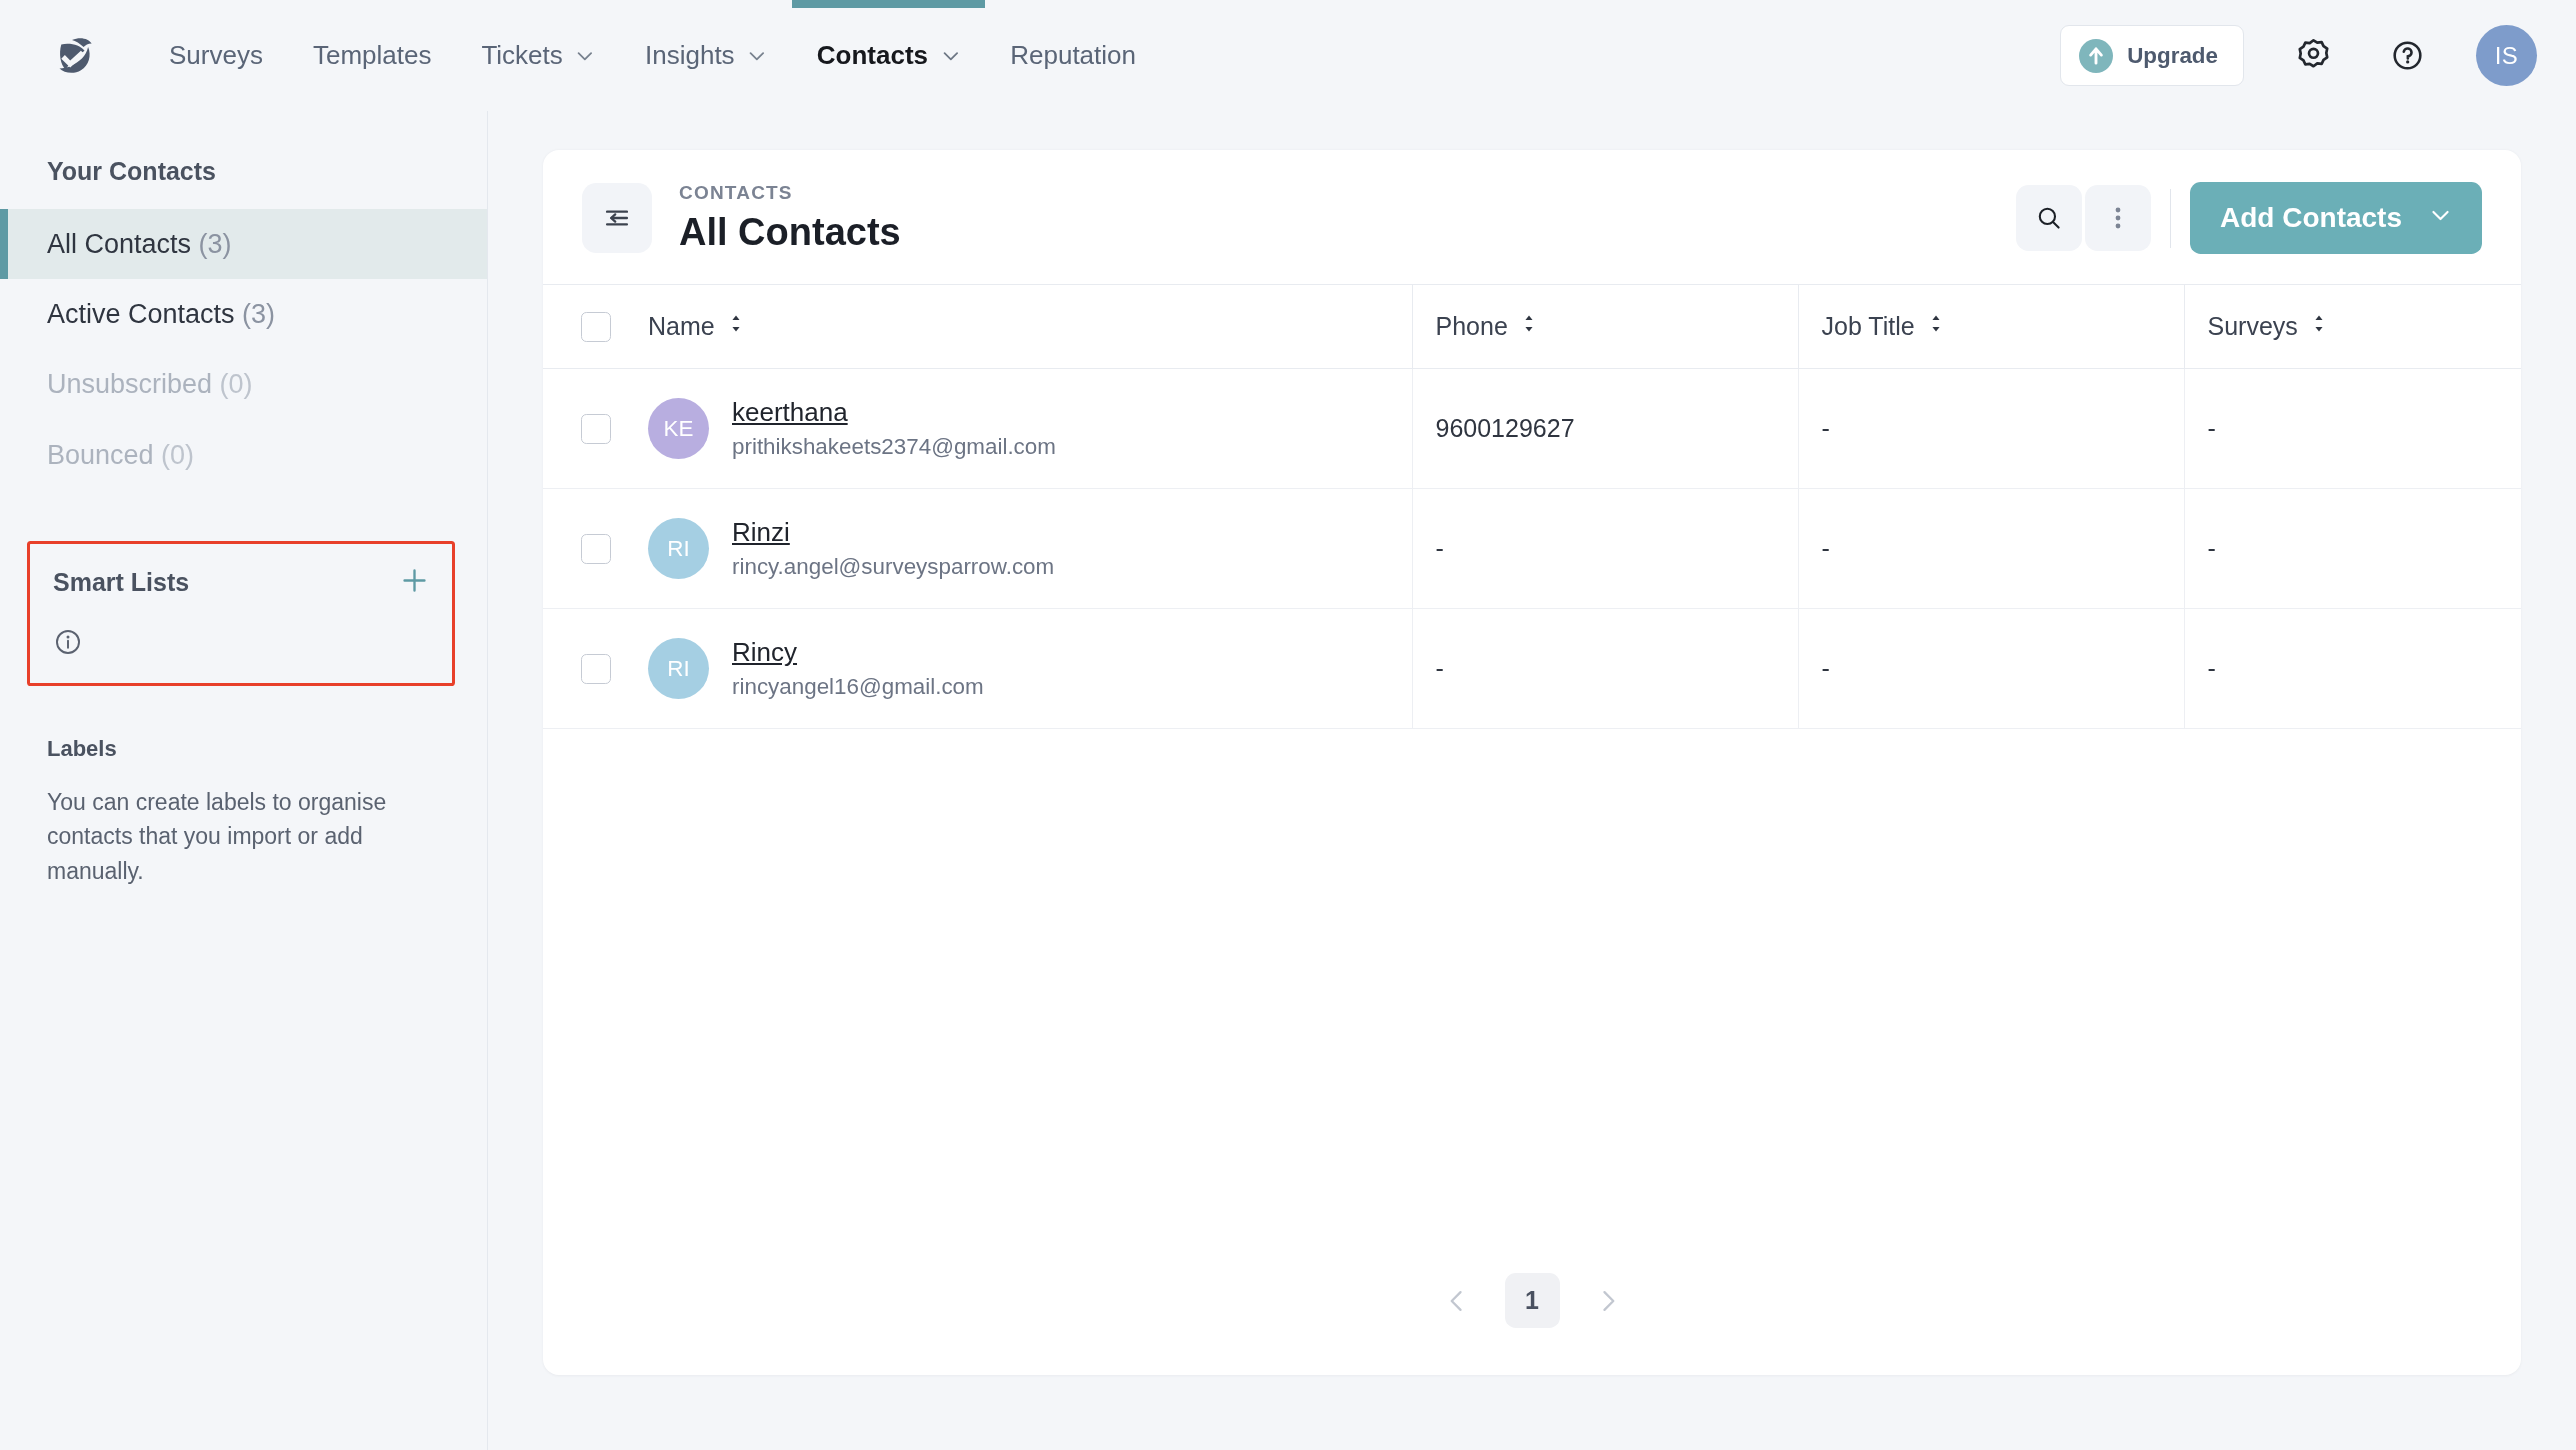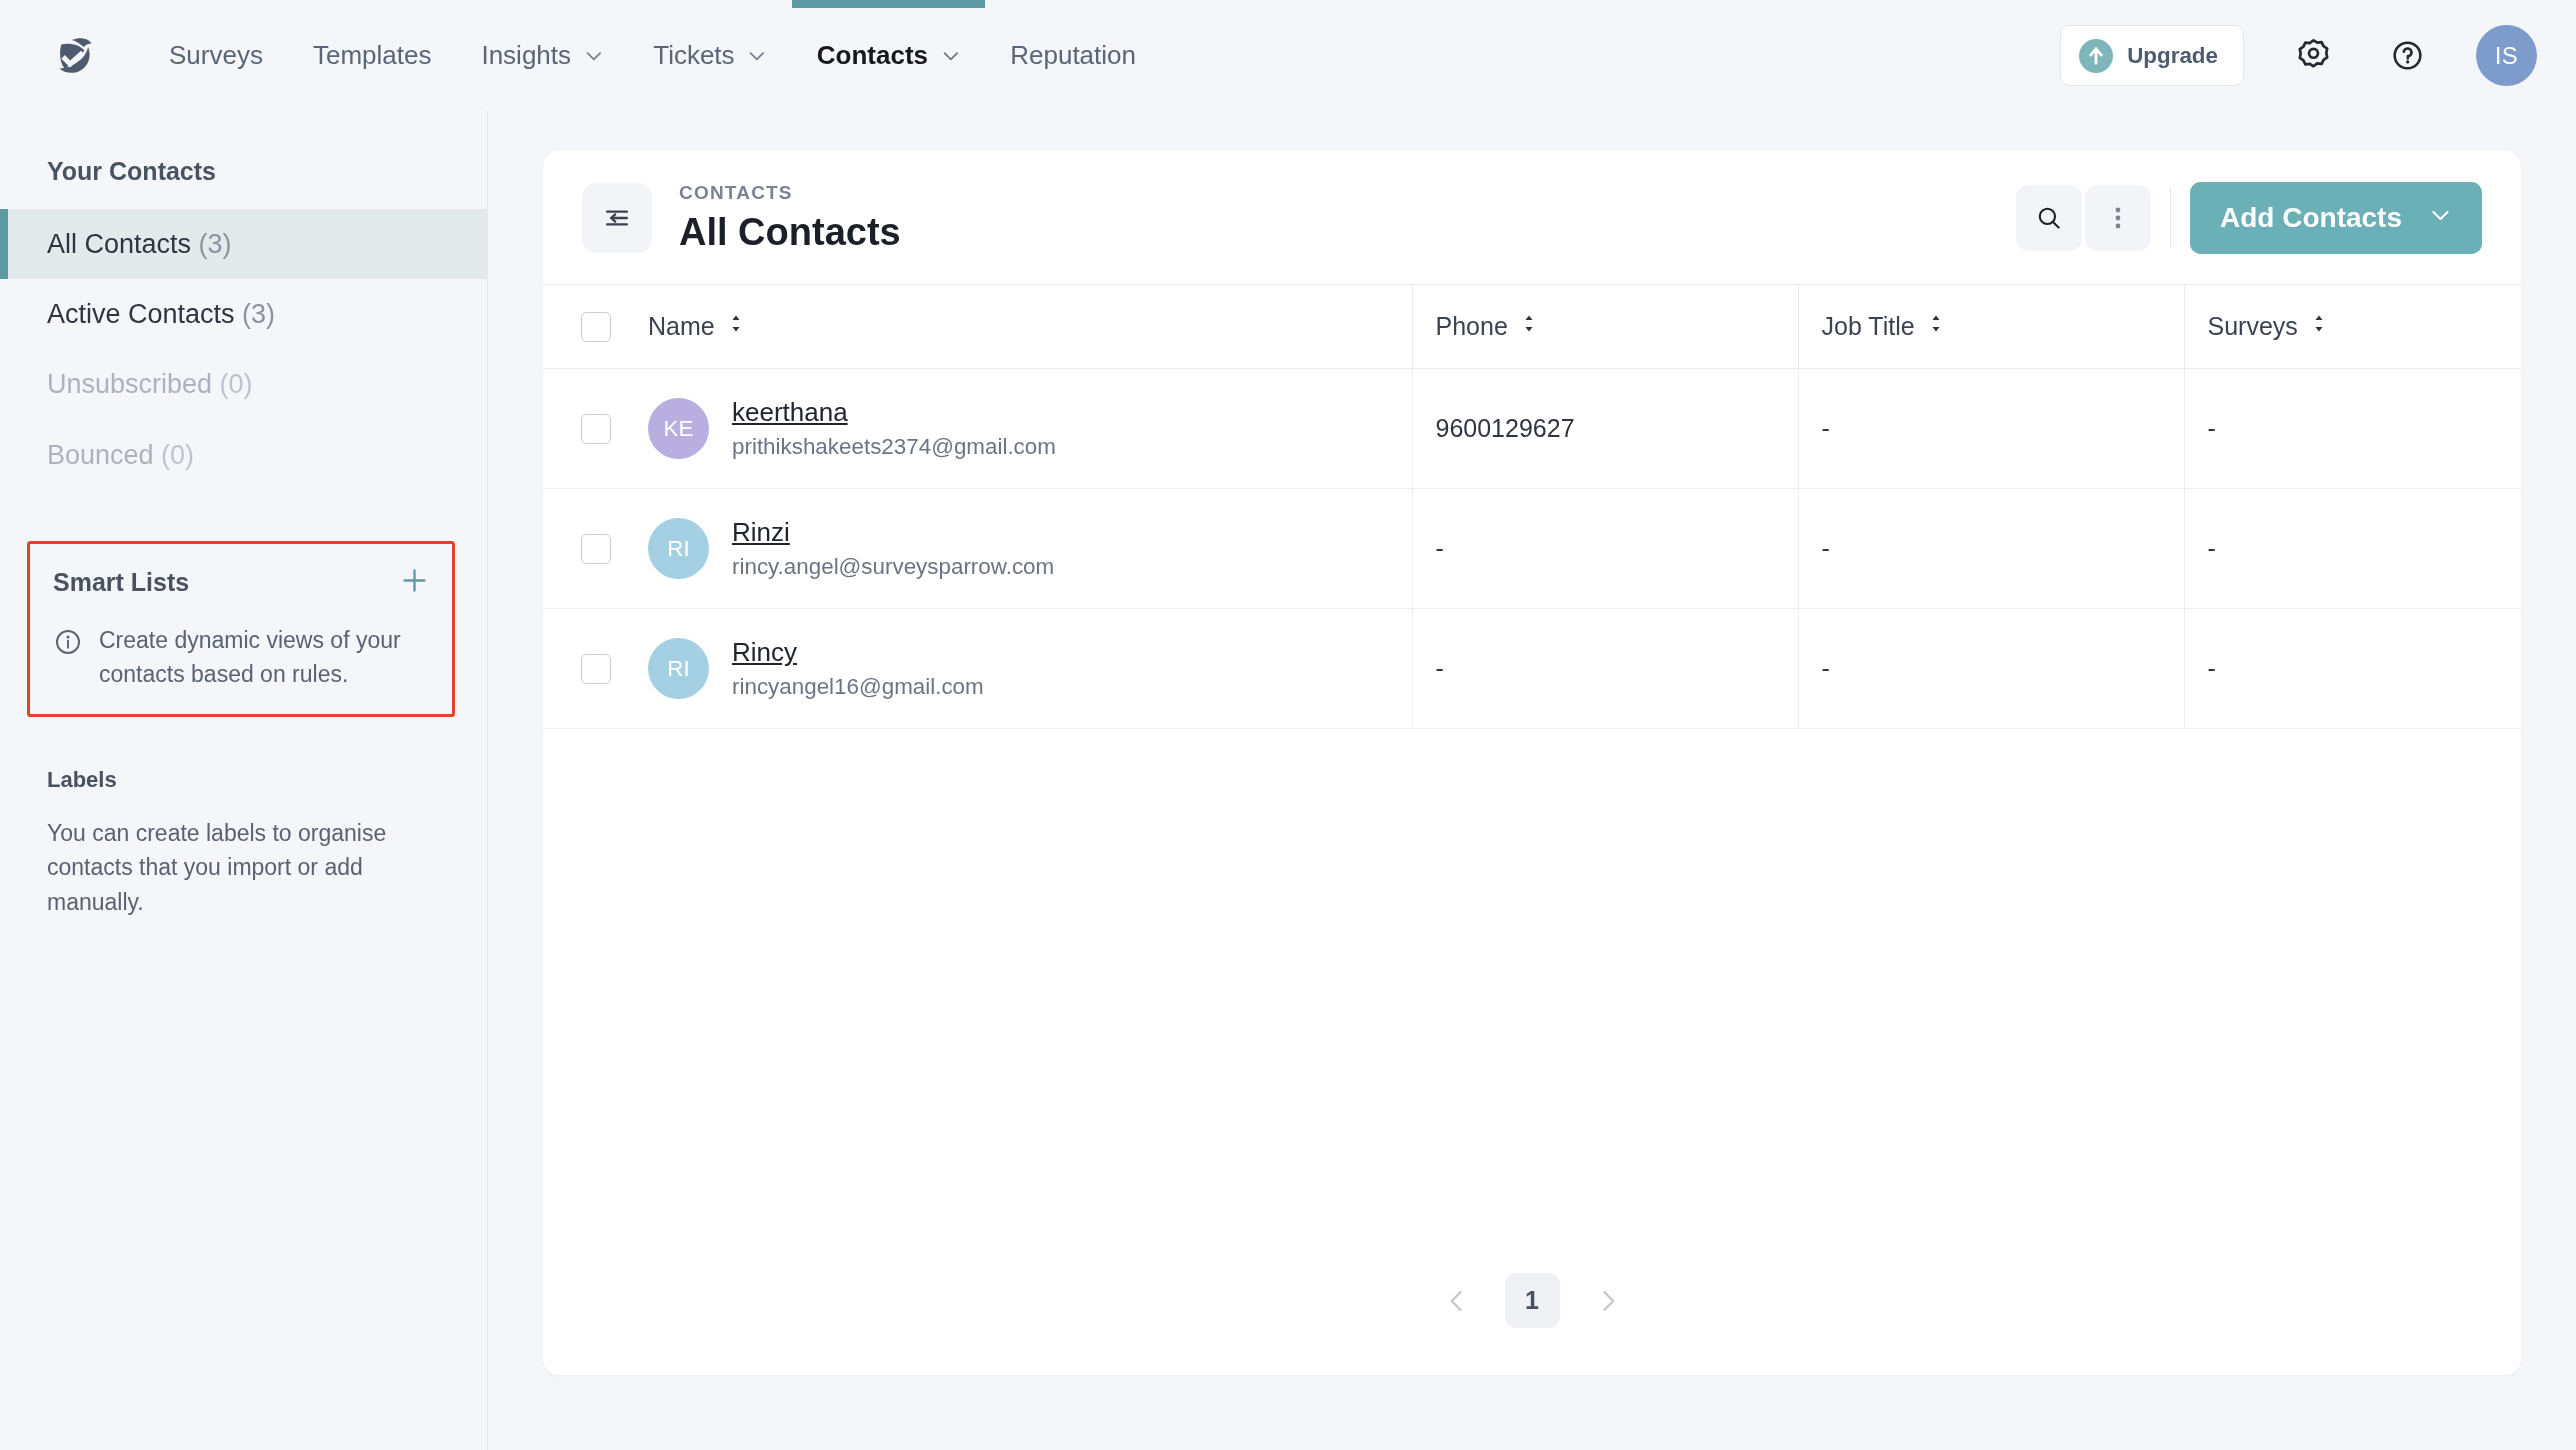--- a/index.html
+++ b/index.html
@@ -266,32 +266,32 @@
   </div>
 
   <div class="navlinks">
     <div class="navitem">
       <span>Surveys</span>
     </div>
     <div class="navitem">
       <span>Templates</span>
     </div>
     <div class="navitem">
+      <span>Tickets</span>
+      <span class="chev">
+        <svg viewBox="0 0 22 22" width="19.7" height="19.7">
+            <path d="M4 8 L11 15 L18 8" fill="none" stroke="#78828F" stroke-width="2" stroke-linecap="round" stroke-linejoin="round"></path>
+          </svg>
+      </span>
+    </div>
+    <div class="navitem">
       <span>Insights</span>
       <span class="chev">
         <svg viewBox="0 0 22 22" width="19.7" height="19.7">
             <path d="M4 8 L11 15 L18 8" fill="none" stroke="#7A8characters" stroke-width="2"></path>
-            <path d="M4 8 L11 15 L18 8" fill="none" stroke="#78828F" stroke-width="2" stroke-linecap="round" stroke-linejoin="round"></path>
-          </svg>
-      </span>
-    </div>
-    <div class="navitem">
-      <span>Tickets</span>
-      <span class="chev">
-        <svg viewBox="0 0 22 22" width="19.7" height="19.7">
             <path d="M4 8 L11 15 L18 8" fill="none" stroke="#78828F" stroke-width="2" stroke-linecap="round" stroke-linejoin="round"></path>
           </svg>
       </span>
     </div>
     <div class="navitem active">
       <span>Contacts</span>
       <span class="chev">
         <svg viewBox="0 0 22 22" width="19.7" height="19.7">
             <path d="M4 8 L11 15 L18 8" fill="none" stroke="#6E7886" stroke-width="2" stroke-linecap="round" stroke-linejoin="round"></path>
           </svg>
@@ -362,21 +362,20 @@
         </span>
       </div>
       <div class="sl-body">
         <span style="flex:0 0 auto;margin-top:2.7px;">
           <svg viewBox="0 0 34 34" width="30" height="30">
             <circle cx="17" cy="17" r="12.5" fill="none" stroke="#5B6270" stroke-width="2.2"></circle>
             <circle cx="17" cy="11.4" r="1.7" fill="#5B6270"></circle>
             <path d="M17 15.5 L17 23.5" stroke="#5B6270" stroke-width="2.2" stroke-linecap="round"></path>
           </svg>
         </span>
-        <span class="sl-text">Create dynamic views of your contacts based on rules.</span>
       </div>
     </div>
 
     <div class="labels-wrap">
       <div class="labels-title">Labels</div>
       <div class="labels-text">You can create labels to organise contacts that you import or add manually.</div>
     </div>
   </aside>
 
   <main class="main">

